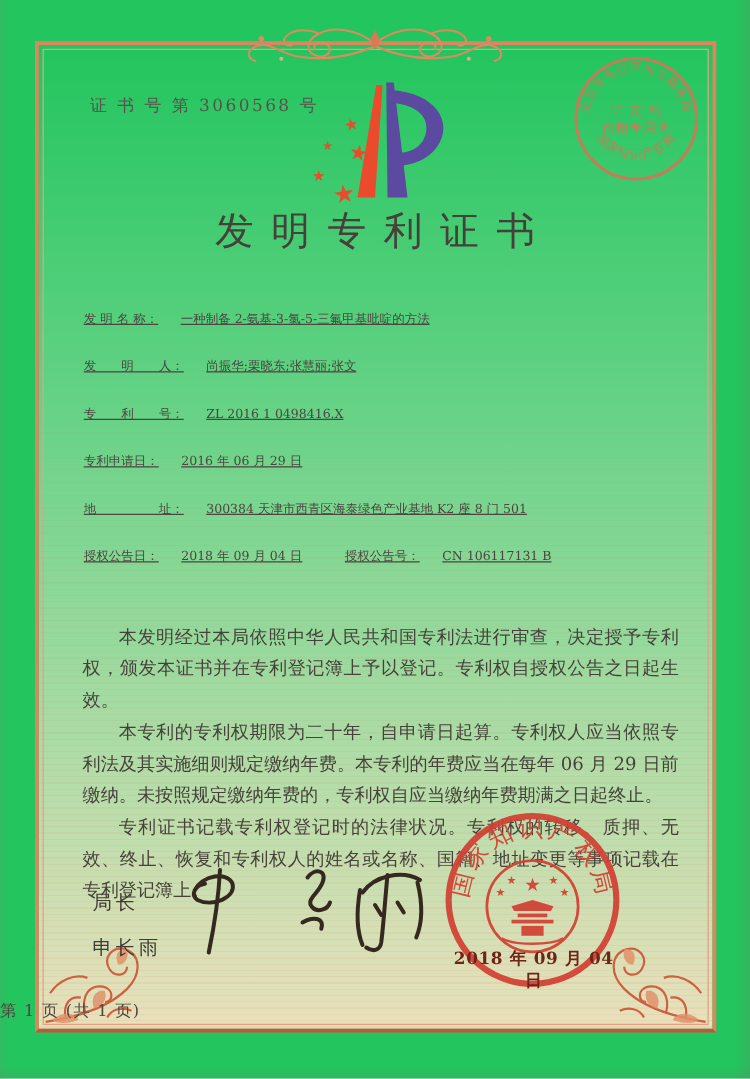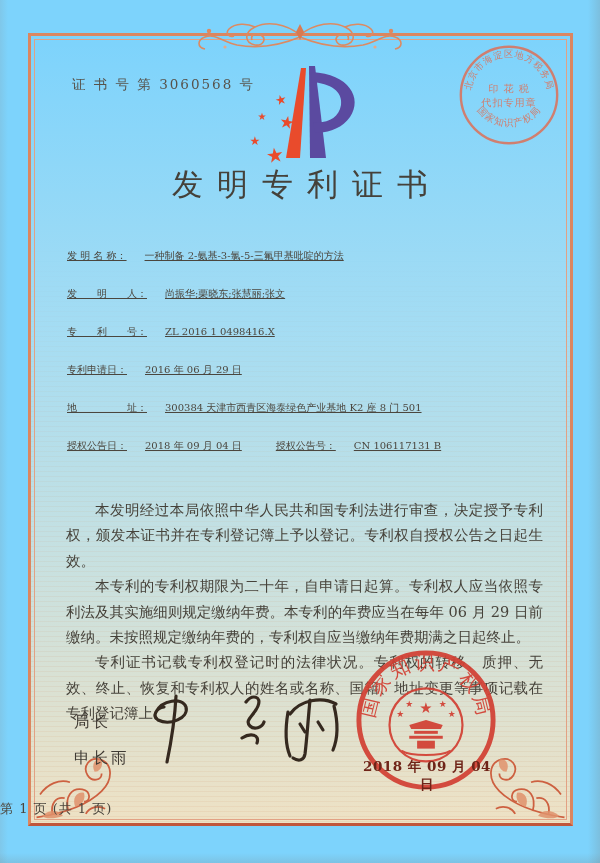--- a/index.html
+++ b/index.html
@@ -1,18 +1,18 @@
 <!DOCTYPE html>
 <html><head>
 <meta charset="utf-8">
 <style>
   html,body{margin:0;padding:0;background:#ffffff;}
   .page{
     position:relative; width:600px; height:863px; overflow:hidden;
-    background:#7dd3fc;
+    background:#22c55e;
     font-family:"DejaVu Serif","Liberation Serif",serif;
   }
   
   .edge-right{position:absolute;top:0;right:0;width:12px;height:100%;
     background:linear-gradient(90deg,rgba(0,0,0,0),rgba(120,110,100,.20));z-index:9;}
   .edge-bottom{position:absolute;left:0;bottom:0;width:100%;height:10px;
     background:linear-gradient(180deg,rgba(0,0,0,0),rgba(120,110,100,.16));z-index:9;}
   .edge-left{position:absolute;top:0;left:0;width:8px;height:100%;
     background:linear-gradient(90deg,rgba(140,130,120,.14),rgba(0,0,0,0));z-index:9;}
 

